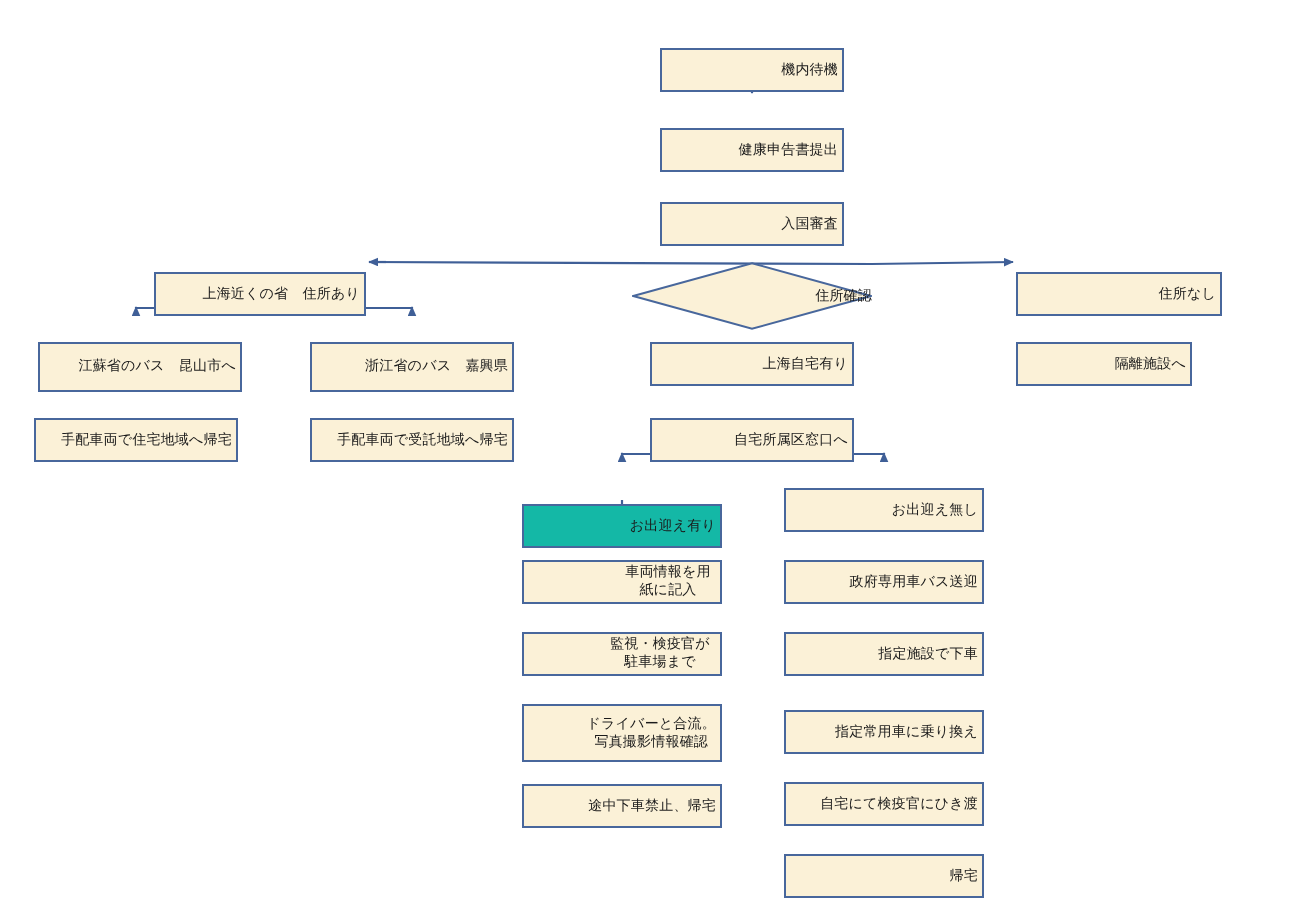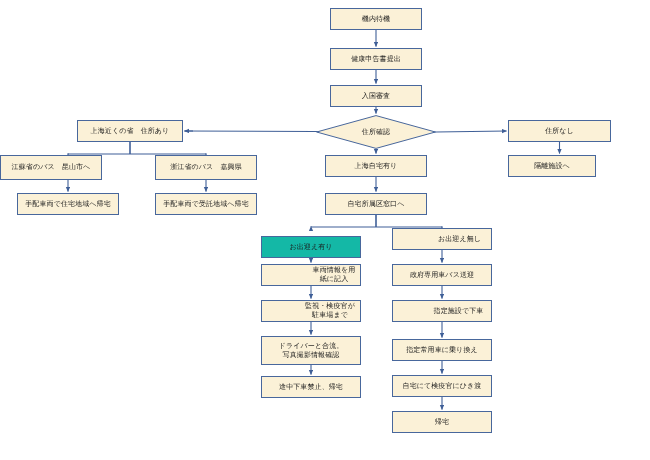--- a/index.html
+++ b/index.html
@@ -26,30 +26,31 @@
     top: 0;
     width: 650px;
     height: 460px;
     pointer-events: none;
   }
   .node {
     position: absolute;
     box-sizing: border-box;
     display: flex;
     align-items: center;
-    justify-content: center;
+    justify-content: flex-end;
     text-align: center;
     background: #fbf1d7;
     border: 1px solid #48679c;
     color: #1b1b1b;
     font-size: 7px;
     line-height: 1.25;
     letter-spacing: 0.1px;
     padding: 1px 2px;
     white-space: pre-line;
+    margin-top: 16px;
   }
   .node.process {
     border-width: 1px;
   }
   .node.decision {
     background: transparent;
     border: none;
     padding: 0;
   }
   .decision .dia-shape {
@@ -118,21 +119,21 @@
   <div id="node-group">
       <div class="node process" style="left: 330px; top: 8px; width: 92px; height: 22px; background: rgb(251, 241, 215); border-color: rgb(72, 103, 156); color: rgb(27, 27, 27);"><span class="node-text">機内待機</span></div>
       <div class="node process" style="left: 330px; top: 48px; width: 92px; height: 22px; background: rgb(251, 241, 215); border-color: rgb(72, 103, 156); color: rgb(27, 27, 27);"><span class="node-text">健康申告書提出</span></div>
       <div class="node process" style="left: 330px; top: 85px; width: 92px; height: 22px; background: rgb(251, 241, 215); border-color: rgb(72, 103, 156); color: rgb(27, 27, 27);"><span class="node-text">入国審査</span></div>
       <div class="node decision" style="left: 316px; top: 115px; width: 120px; height: 34px;"><svg class="dia-shape" viewBox="0 0 120 34">
           <polygon points="60,0.6 119.4,17 60,33.4 0.6,17" fill="#fbf1d7" stroke="#48679c" stroke-width="1"></polygon>
         </svg><span class="dia-label node-text">住所確認</span></div>
       <div class="node process" style="left: 77px; top: 120px; width: 106px; height: 22px; background: rgb(251, 241, 215); border-color: rgb(72, 103, 156); color: rgb(27, 27, 27);"><span class="node-text">上海近くの省　住所あり</span></div>
       <div class="node process" style="left: 508px; top: 120px; width: 103px; height: 22px; background: rgb(251, 241, 215); border-color: rgb(72, 103, 156); color: rgb(27, 27, 27);"><span class="node-text">住所なし</span></div>
       <div class="node process" style="left: 508px; top: 155px; width: 88px; height: 22px; background: rgb(251, 241, 215); border-color: rgb(72, 103, 156); color: rgb(27, 27, 27);"><span class="node-text">隔離施設へ</span></div>
-      <div class="node process" style="left: 0; top: 155px; width: 102px; height: 25px; background: rgb(251, 241, 215); border-color: rgb(72, 103, 156); color: rgb(27, 27, 27);"><span class="node-text">江蘇省のバス　昆山市へ</span></div>
+      <div class="node process" style="left: 19px; top: 155px; width: 102px; height: 25px; background: rgb(251, 241, 215); border-color: rgb(72, 103, 156); color: rgb(27, 27, 27);"><span class="node-text">江蘇省のバス　昆山市へ</span></div>
       <div class="node process" style="left: 155px; top: 155px; width: 102px; height: 25px; background: rgb(251, 241, 215); border-color: rgb(72, 103, 156); color: rgb(27, 27, 27);"><span class="node-text">浙江省のバス　嘉興県</span></div>
       <div class="node process" style="left: 17px; top: 193px; width: 102px; height: 22px; background: rgb(251, 241, 215); border-color: rgb(72, 103, 156); color: rgb(27, 27, 27);"><span class="node-text">手配車両で住宅地域へ帰宅</span></div>
       <div class="node process" style="left: 155px; top: 193px; width: 102px; height: 22px; background: rgb(251, 241, 215); border-color: rgb(72, 103, 156); color: rgb(27, 27, 27);"><span class="node-text">手配車両で受託地域へ帰宅</span></div>
       <div class="node process" style="left: 325px; top: 155px; width: 102px; height: 22px; background: rgb(251, 241, 215); border-color: rgb(72, 103, 156); color: rgb(27, 27, 27);"><span class="node-text">上海自宅有り</span></div>
       <div class="node process" style="left: 325px; top: 193px; width: 102px; height: 22px; background: rgb(251, 241, 215); border-color: rgb(72, 103, 156); color: rgb(27, 27, 27);"><span class="node-text">自宅所属区窓口へ</span></div>
       <div class="node process" style="left: 261px; top: 236px; width: 100px; height: 22px; background: #14b8a6; border-color: rgb(72, 103, 156); color: rgb(27, 27, 27);"><span class="node-text">お出迎え有り</span></div>
       <div class="node process" style="left: 392px; top: 228px; width: 100px; height: 22px; background: rgb(251, 241, 215); border-color: rgb(72, 103, 156); color: rgb(27, 27, 27); padding-left: 37px;"><span class="node-text">お出迎え無し</span></div>
       <div class="node process" style="left: 261px; top: 264px; width: 100px; height: 22px; background: rgb(251, 241, 215); border-color: rgb(72, 103, 156); color: rgb(27, 27, 27); padding-left: 48px;"><span class="node-text">車両情報を用紙に記入</span></div>
       <div class="node process" style="left: 392px; top: 264px; width: 100px; height: 22px; background: rgb(251, 241, 215); border-color: rgb(72, 103, 156); color: rgb(27, 27, 27);"><span class="node-text">政府専用車バス送迎</span></div>
       <div class="node process" style="left: 261px; top: 300px; width: 100px; height: 22px; background: rgb(251, 241, 215); border-color: rgb(72, 103, 156); color: rgb(27, 27, 27); padding-left: 40px;"><span class="node-text">監視・検疫官が駐車場まで</span></div>

